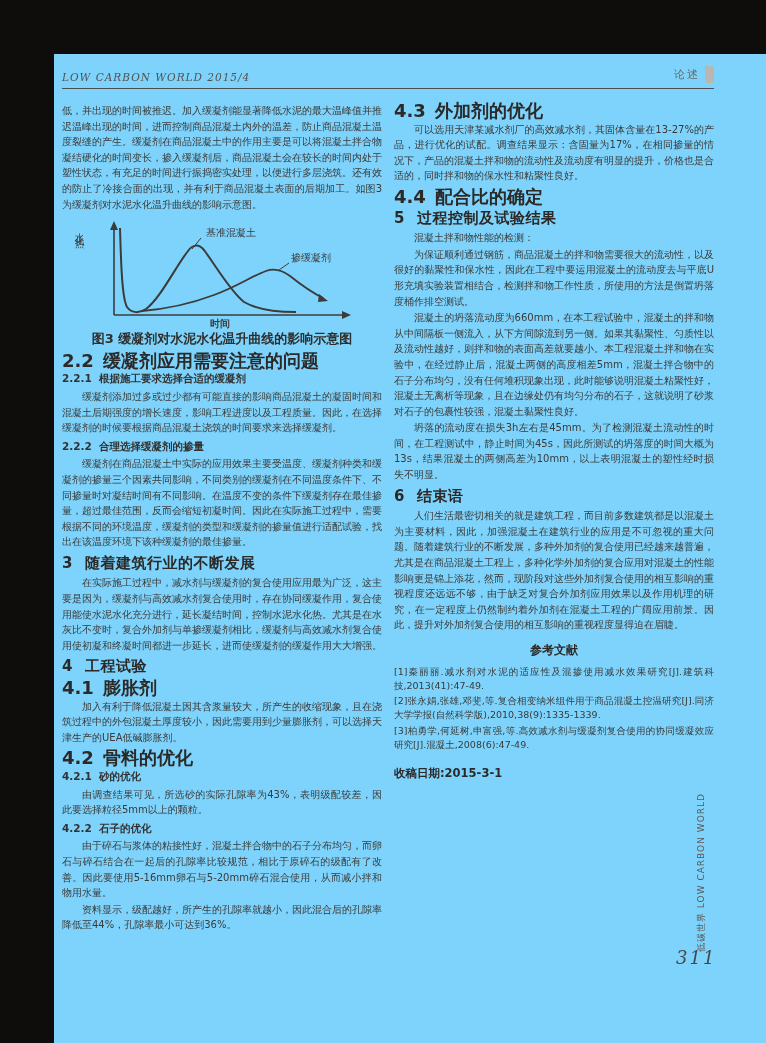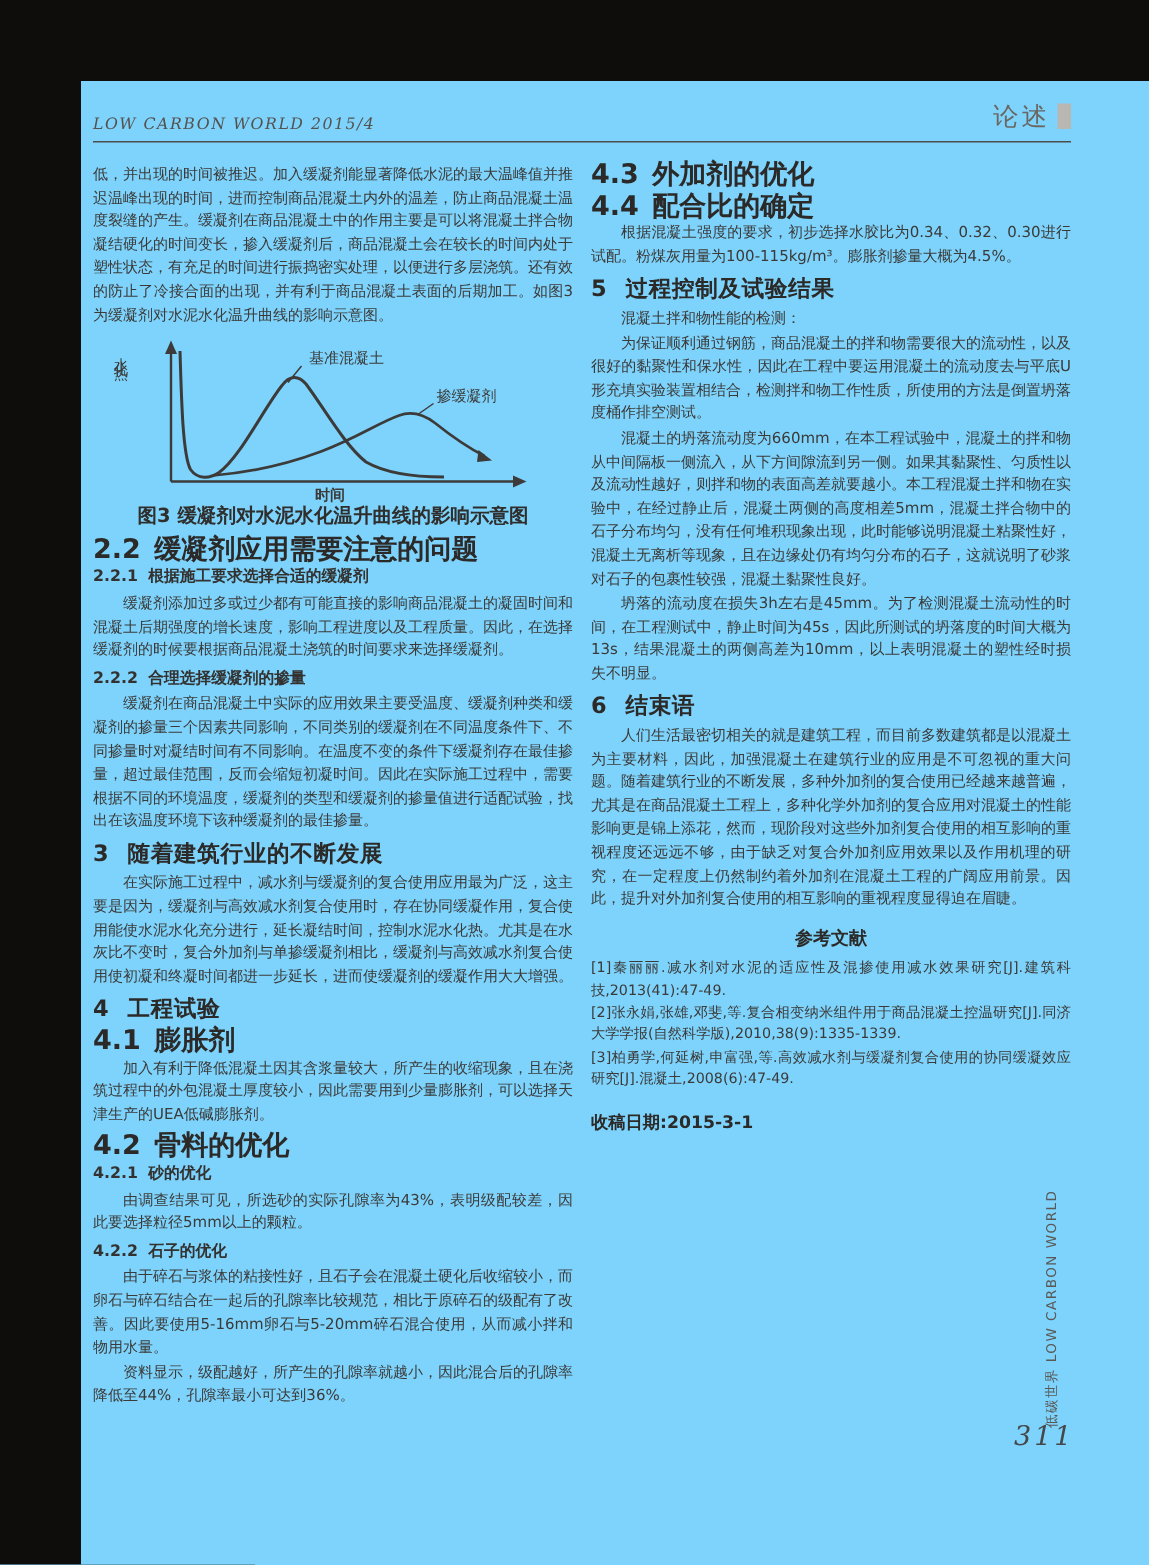--- a/index.html
+++ b/index.html
@@ -17,21 +17,21 @@
   .content { position:absolute; left:8px; top:2px; width:652px; }
   .hdr {
     display:flex; justify-content:space-between; align-items:flex-end;
     padding:10px 0 5px 0; border-bottom:1.2px solid #4c4c4c;
   }
   .hdr-journal {
     font-family:"DejaVu Serif","Liberation Serif",serif;
     font-style:italic; font-size:10.5px; color:#55524e; letter-spacing:1px;
   }
   .hdr-right { display:flex; align-items:center; gap:5px; }
-  .hdr-cat { font-size:17px; color:#6a6762; letter-spacing:2px; }
+  .hdr-cat { font-size:11px; color:#6a6762; letter-spacing:2px; }
   .hdr-bar { width:9px; height:17px; background:#b9b7b2; }
   .cols { display:flex; gap:12px; margin-top:14px; }
   .col { width:320px; font-size:10px; line-height:15.6px; text-align:justify; color:#3b3a38; }
   p.body { margin:0 0 1px 0; text-indent:2em; }
   p.noind { text-indent:0; }
   .h-big {
     font-size:15px; font-weight:bold; color:#2b2a28;
     margin:6px 0 4px 0; letter-spacing:0.5px;
   }
   .h-big .num { margin-right:12px; }
@@ -145,33 +145,33 @@
         </div>
 
         <div class="h-sm">
           <span class="num">4.2.1</span><span>砂的优化</span>
         </div>
         <p class="body">由调查结果可见，所选砂的实际孔隙率为43%，表明级配较差，因此要选择粒径5mm以上的颗粒。</p>
 
         <div class="h-sm">
           <span class="num">4.2.2</span><span>石子的优化</span>
         </div>
-        <p class="body">由于碎石与浆体的粘接性好，且石子会在混凝土硬化后收缩较小，而卵石与碎石结合在一起后的孔隙率比较规范，相比于原碎石的级配有了改善。因此要使用5-16mm卵石与5-20mm碎石混合使用，从而减小拌和物用水量。</p>
+        <p class="body">由于碎石与浆体的粘接性好，混凝土拌合物中的石子分布均匀，而卵石与碎石结合在一起后的孔隙率比较规范，相比于原碎石的级配有了改善。因此要使用5-16mm卵石与5-20mm碎石混合使用，从而减小拌和物用水量。</p>
         <p class="body">资料显示，级配越好，所产生的孔隙率就越小，因此混合后的孔隙率降低至44%，孔隙率最小可达到36%。</p>
       </div>
 
       <div class="col">
         <div class="h-med" style="margin-top:0">
           <span class="num">4.3</span><span>外加剂的优化</span>
         </div>
+        <p class="body">可以选用天津某减水剂厂的高效减水剂，其固体含量在13-27%的产品，进行优化的试配。调查结果显示：含固量为17%，在相同掺量的情况下，产品的混凝土拌和物的流动性及流动度有明显的提升，价格也是合适的，同时拌和物的保水性和粘聚性良好。</p>
 
         <div class="h-med">
           <span class="num">4.4</span><span>配合比的确定</span>
         </div>
-        <p class="body">根据混凝土强度的要求，初步选择水胶比为0.34、0.32、0.30进行试配。粉煤灰用量为100-115kg/m³。膨胀剂掺量大概为4.5%。</p>
 
         <div class="h-big">
           <span class="num">5</span><span>过程控制及试验结果</span>
         </div>
         <p class="body">混凝土拌和物性能的检测：</p>
         <p class="body">为保证顺利通过钢筋，商品混凝土的拌和物需要很大的流动性，以及很好的黏聚性和保水性，因此在工程中要运用混凝土的流动度去与平底U形充填实验装置相结合，检测拌和物工作性质，所使用的方法是倒置坍落度桶作排空测试。</p>
         <p class="body">混凝土的坍落流动度为660mm，在本工程试验中，混凝土的拌和物从中间隔板一侧流入，从下方间隙流到另一侧。如果其黏聚性、匀质性以及流动性越好，则拌和物的表面高差就要越小。本工程混凝土拌和物在实验中，在经过静止后，混凝土两侧的高度相差5mm，混凝土拌合物中的石子分布均匀，没有任何堆积现象出现，此时能够说明混凝土粘聚性好，混凝土无离析等现象，且在边缘处仍有均匀分布的石子，这就说明了砂浆对石子的包裹性较强，混凝土黏聚性良好。</p>
         <p class="body">坍落的流动度在损失3h左右是45mm。为了检测混凝土流动性的时间，在工程测试中，静止时间为45s，因此所测试的坍落度的时间大概为13s，结果混凝土的两侧高差为10mm，以上表明混凝土的塑性经时损失不明显。</p>
 
         <div class="h-big">

